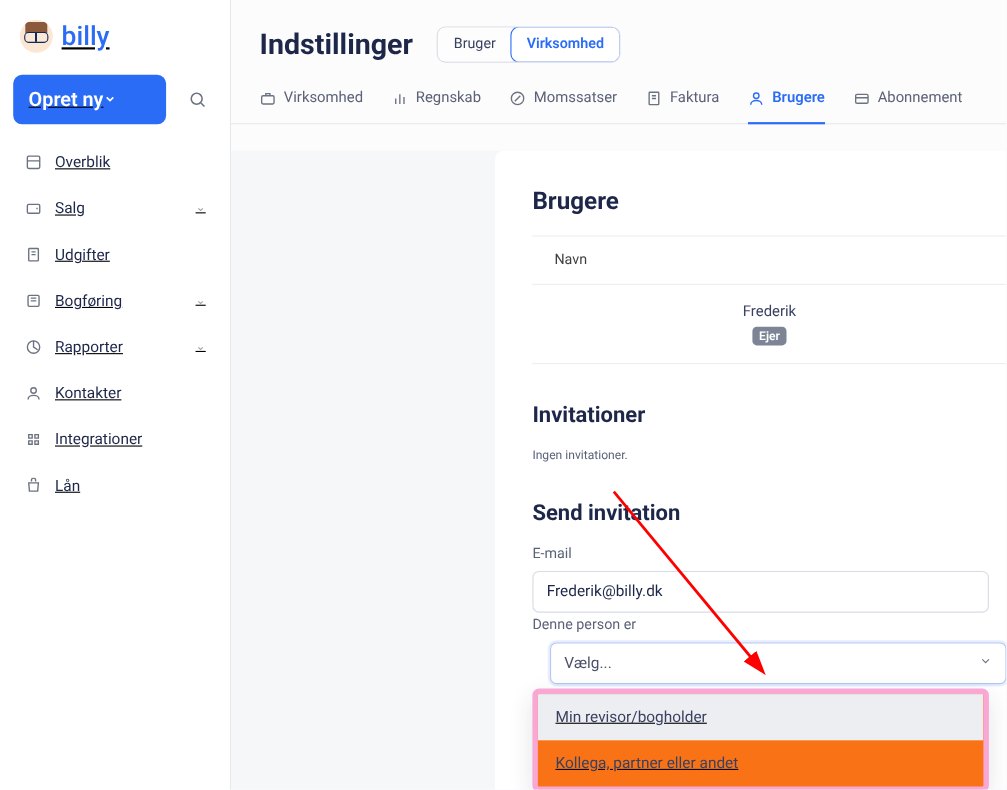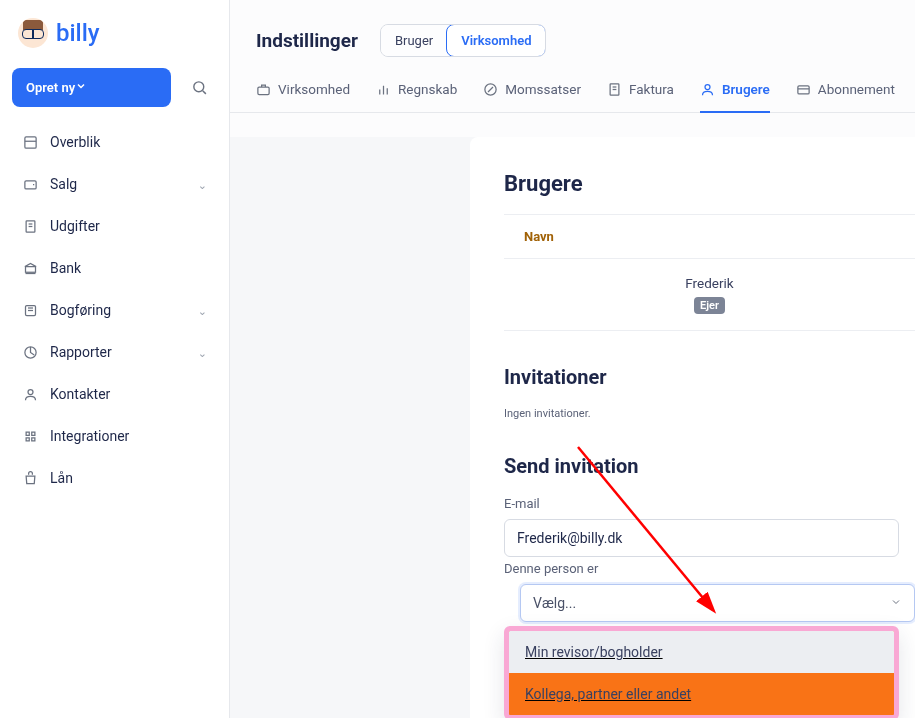--- a/index.html
+++ b/index.html
@@ -13,27 +13,28 @@
       width: 915px;
       height: 718px;
       overflow: hidden;
       position: relative;
     }
     .layout {
       display: flex;
       height: 100%;
     }
     .sidebar {
-      width: 230px;
+      width: 210px;
       background: #fff;
       border-right: 1px solid #e6e8ec;
       padding: 18px 12px;
       display: flex;
       flex-direction: column;
       gap: 4px;
+      text-decoration: underline;
     }
     .logo-row {
       display: flex;
       align-items: center;
       gap: 8px;
       padding: 0 6px 16px 6px;
     }
     .logo-avatar {
       width: 30px;
       height: 30px;
@@ -74,38 +75,38 @@
       padding: 0 0 12px 0;
       align-items: center;
     }
     .btn-create {
       flex: 1;
       background: #2a6cf5;
       color: #fff;
       border: none;
       border-radius: 8px;
       padding: 12px 14px;
-      font-size: 13px;
+      font-size: 18px;
       font-weight: 600;
       display: flex;
       align-items: center;
       cursor: pointer;
     }
     .btn-search {
       width: 36px;
       height: 36px;
       display: flex;
       align-items: center;
       justify-content: center;
       cursor: pointer;
       color: #6b7280;
     }
     .nav-item {
       display: flex;
-      align-items: flex-end;
+      align-items: flex-start;
       gap: 12px;
       padding: 11px 10px;
       font-size: 14px;
       color: #1e2749;
       cursor: pointer;
       border-radius: 6px;
     }
     .nav-item .nav-icon {
       color: #6b7280;
       width: 16px;
@@ -126,21 +127,21 @@
       position: relative;
       overflow: hidden;
     }
     .main-header {
       display: flex;
       align-items: center;
       gap: 22px;
       padding: 24px 26px 0 26px;
     }
     .page-title {
-      font-size: 19px;
+      font-size: 26px;
       font-weight: 700;
       color: #1e2749;
     }
     .seg {
       display: flex;
       border: 1px solid #d7dbe3;
       border-radius: 8px;
       overflow: hidden;
     }
     .seg-btn {
@@ -202,22 +203,22 @@
       margin-bottom: 18px;
     }
     .section-title.sm {
       font-size: 20px;
     }
     .table-head {
       padding: 14px 20px;
       border-top: 1px solid #eceef2;
       border-bottom: 1px solid #eceef2;
       font-size: 13px;
-      color: #a16207;
-      font-weight: 700;
+      color: #404040;
+      font-weight: 400;
     }
     .table-row {
       padding: 16px 20px;
       display: flex;
       align-items: center;
       gap: 6px;
       font-size: 13.5px;
       color: #3a4160;
       border-bottom: 1px solid #eceef2;
       flex-direction: column;
@@ -346,30 +347,20 @@
       <span class="nav-icon">
         <svg width="15" height="15" viewBox="0 0 24 24" fill="none" stroke="currentColor" stroke-width="2">
             <rect x="5" y="3" width="14" height="18" rx="1"></rect>
             <line x1="9" y1="8" x2="15" y2="8"></line>
             <line x1="9" y1="12" x2="15" y2="12"></line>
           </svg>
       </span>
       <span class="nav-label">Udgifter</span>
     </div>
 
-    <div class="nav-item">
-      <span class="nav-icon">
-        <svg width="15" height="15" viewBox="0 0 24 24" fill="none" stroke="currentColor" stroke-width="2">
-            <path d="M3 9l9-5 9 5"></path>
-            <rect x="4" y="9" width="16" height="9"></rect>
-            <line x1="4" y1="20" x2="20" y2="20"></line>
-          </svg>
-      </span>
-      <span class="nav-label">Bank</span>
-    </div>
 
     <div class="nav-item">
       <span class="nav-icon">
         <svg width="15" height="15" viewBox="0 0 24 24" fill="none" stroke="currentColor" stroke-width="2">
             <rect x="4" y="4" width="16" height="16" rx="2"></rect>
             <line x1="8" y1="8" x2="16" y2="8"></line>
             <line x1="8" y1="12" x2="16" y2="12"></line>
           </svg>
       </span>
       <span class="nav-label">Bogføring</span>

